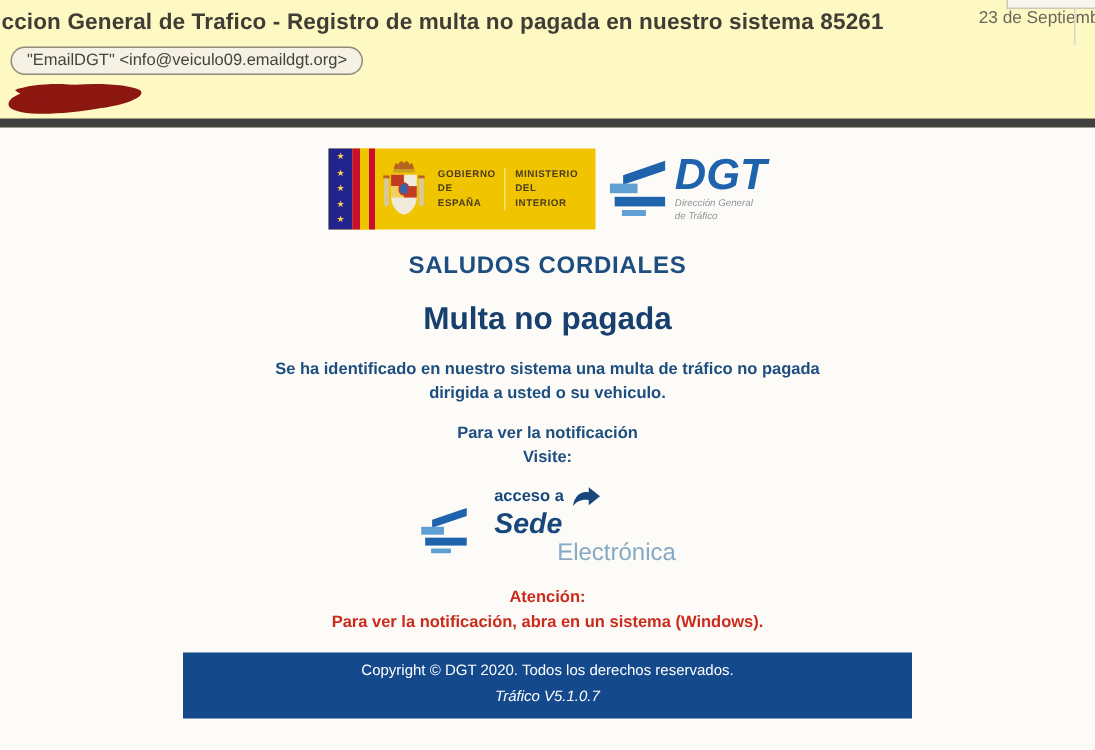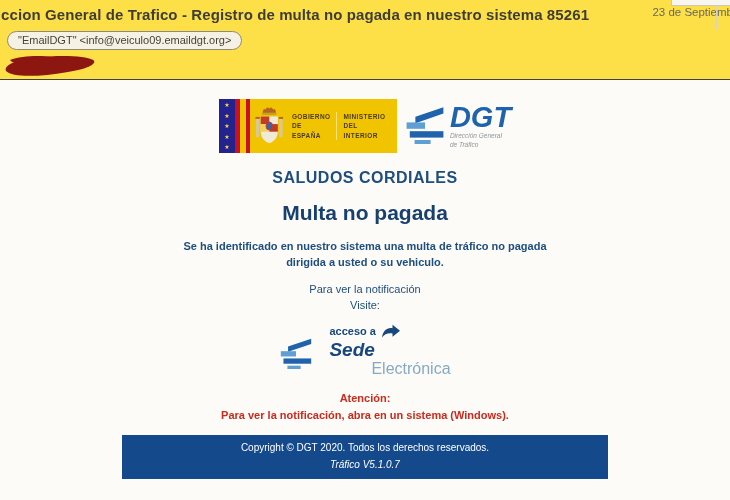--- a/index.html
+++ b/index.html
@@ -1,21 +1,21 @@
 <!DOCTYPE html>
 <html><head>
 <meta charset="utf-8">
 <style>
   html,body{margin:0;padding:0;}
   .page{position:relative;width:730px;height:500px;background:#fcfbf7;overflow:hidden;
         font-family:"Liberation Sans",sans-serif;}
 
   
-  .mail-header{position:absolute;top:0;left:0;width:730px;height:79px;background:#fde047;
-               border-bottom:1px solid #404040;overflow:hidden;}
+  .mail-header{position:absolute;top:0;left:0;width:730px;height:79px;background:#fef9c3;
+               border-bottom:6px solid #404040;overflow:hidden;}
   .subject{position:absolute;left:1px;top:6px;font-size:15px;font-weight:bold;color:#3f3d35;
            white-space:nowrap;letter-spacing:0.1px;}
   .date{position:absolute;right:-3px;top:6px;font-size:11.5px;color:#6b675c;white-space:nowrap;}
   .sender-pill{position:absolute;left:7px;top:31px;font-size:11px;color:#45433a;background:#f5f1e4;
                border:1px solid #8f8b7b;border-radius:10px;padding:2px 10px 3px;white-space:nowrap;}
   .scribble{position:absolute;left:0;top:52px;width:100px;height:26px;}
   .corner-strip{position:absolute;right:0;top:0;width:58px;height:5px;background:#f8f6ef;
                 border-left:1px solid #cdc8b7;border-bottom:1px solid #cdc8b7;}
   .vline{position:absolute;right:13px;top:5px;width:1px;height:25px;background:#d8d3c3;}
 
@@ -37,21 +37,21 @@
 
   .dgt-logo{display:flex;align-items:flex-start;gap:5px;padding-top:5px;}
   .dgt-symbol{width:40px;height:40px;}
   .dgt-right{text-align:left;}
   .dgt-acronym{font-size:29px;font-weight:bold;font-style:italic;color:#1e63ab;line-height:0.9;}
   .dgt-sub{font-size:6.5px;font-style:italic;color:#8f9499;line-height:1.35;margin-top:2px;text-align:left;}
 
   .greeting{margin-top:16px;font-size:16px;font-weight:bold;color:#1d4e7f;letter-spacing:0.5px;}
   .title{margin-top:14px;font-size:21px;font-weight:bold;color:#18406f;}
   .message{margin-top:14px;font-size:11px;font-weight:bold;color:#1d4e7f;line-height:1.45;}
-  .cta{margin-top:11px;font-size:11px;font-weight:normal;color:#1d4e7f;line-height:1.45;}
+  .cta{margin-top:11px;font-size:11px;font-weight:bold;color:#1d4e7f;line-height:1.45;}
 
   .sede{margin-top:10px;display:inline-flex;justify-content:center;gap:16px;align-items:flex-start;
         cursor:pointer;}
   .sede-symbol{width:34px;height:33px;margin-top:12px;}
   .sede-texts{text-align:left;}
   .sede-access{display:flex;align-items:center;gap:4px;font-size:11px;font-weight:bold;color:#17477c;}
   .sede-name{font-size:19px;font-weight:bold;color:#17477c;line-height:1.05;margin-top:1px;font-style:italic;}
   .sede-sub{font-size:16px;color:#86aac5;line-height:1.05;margin-top:1px;margin-left:42px;}
 
   .warning{margin-top:13px;font-size:11px;font-weight:bold;color:#cb2a1d;line-height:1.5;}

